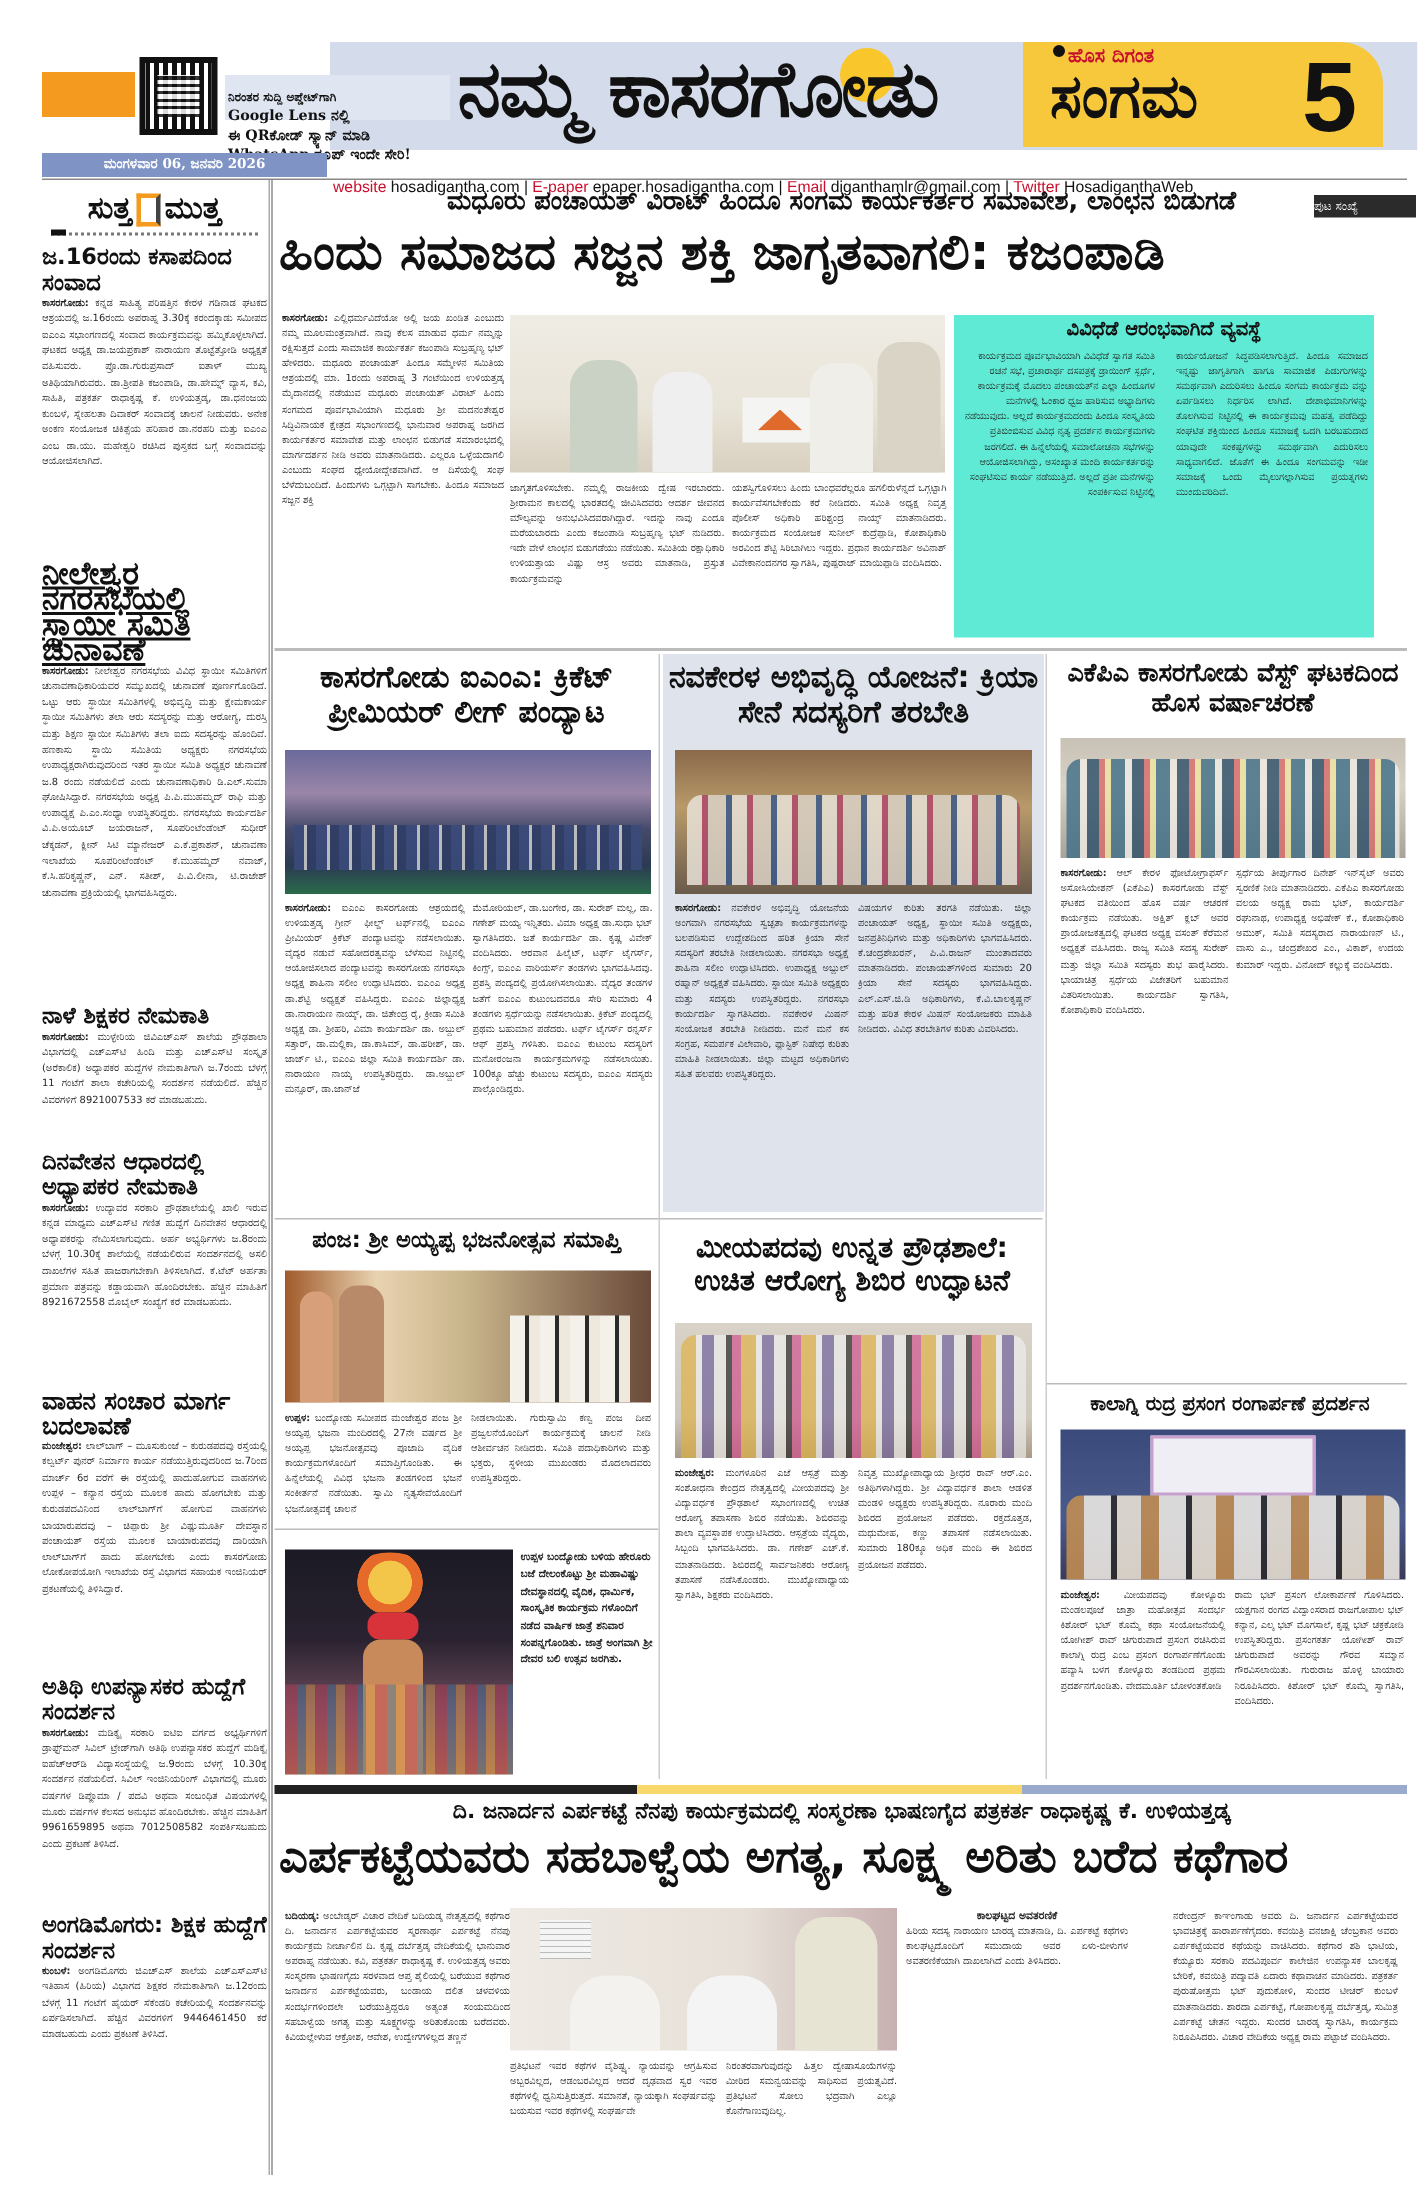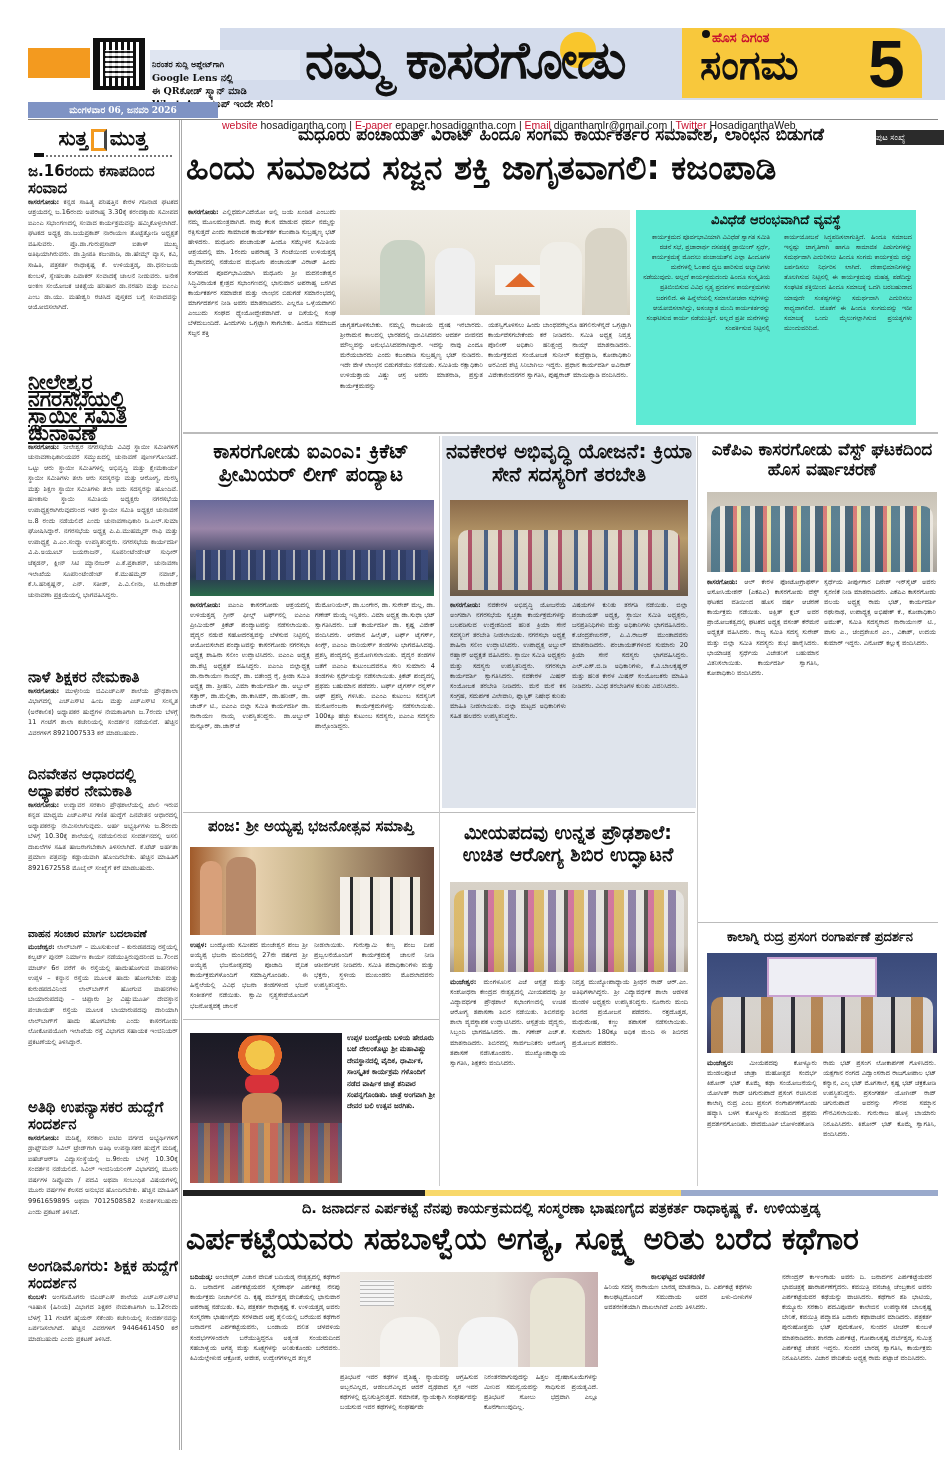--- a/index.html
+++ b/index.html
@@ -96,21 +96,21 @@
   </div>
   <div>
     <div class="lhead" style="font-size:15px;">ನಾಳೆ ಶಿಕ್ಷಕರ ನೇಮಕಾತಿ</div>
     <div class="lbody" style="height:75px;overflow:hidden;"><b>ಕಾಸರಗೋಡು:</b> <span>ಮುಳ್ಳೇರಿಯ ಜಿವಿಎಚ್‌ಎಸ್ ಶಾಲೆಯ ಪ್ರೌಢಶಾಲಾ ವಿಭಾಗದಲ್ಲಿ ಎಚ್‌ಎಸ್‌ಟಿ ಹಿಂದಿ ಮತ್ತು ಎಚ್‌ಎಸ್‌ಟಿ ಸಂಸ್ಕೃತ (ಅರೆಕಾಲಿಕ) ಅಧ್ಯಾಪಕರ ಹುದ್ದೆಗಳ ನೇಮಕಾತಿಗಾಗಿ ಜ.7ರಂದು ಬೆಳಗ್ಗೆ 11 ಗಂಟೆಗೆ ಶಾಲಾ ಕಚೇರಿಯಲ್ಲಿ ಸಂದರ್ಶನ ನಡೆಯಲಿದೆ. ಹೆಚ್ಚಿನ ವಿವರಗಳಿಗೆ 8921007533 ಕರೆ ಮಾಡಬಹುದು.</span></div>
   </div>
   <div>
     <div class="lhead" style="font-size:15px;">ದಿನವೇತನ ಆಧಾರದಲ್ಲಿ ಅಧ್ಯಾಪಕರ ನೇಮಕಾತಿ</div>
     <div class="lbody" style="height:120px;overflow:hidden;"><b>ಕಾಸರಗೋಡು:</b> <span>ಉದ್ಯಾವರ ಸರಕಾರಿ ಪ್ರೌಢಶಾಲೆಯಲ್ಲಿ ಖಾಲಿ ಇರುವ ಕನ್ನಡ ಮಾಧ್ಯಮ ಎಚ್‌ಎಸ್‌ಟಿ ಗಣಿತ ಹುದ್ದೆಗೆ ದಿನವೇತನ ಆಧಾರದಲ್ಲಿ ಅಧ್ಯಾಪಕರನ್ನು ನೇಮಿಸಲಾಗುವುದು. ಅರ್ಹ ಅಭ್ಯರ್ಥಿಗಳು ಜ.8ರಂದು ಬೆಳಗ್ಗೆ 10.30ಕ್ಕೆ ಶಾಲೆಯಲ್ಲಿ ನಡೆಯಲಿರುವ ಸಂದರ್ಶನದಲ್ಲಿ ಅಸಲಿ ದಾಖಲೆಗಳ ಸಹಿತ ಹಾಜರಾಗಬೇಕಾಗಿ ತಿಳಿಸಲಾಗಿದೆ. ಕೆ.ಟೆಟ್ ಅರ್ಹತಾ ಪ್ರಮಾಣ ಪತ್ರವನ್ನು ಕಡ್ಡಾಯವಾಗಿ ಹೊಂದಿರಬೇಕು. ಹೆಚ್ಚಿನ ಮಾಹಿತಿಗೆ 8921672558 ಮೊಬೈಲ್ ಸಂಖ್ಯೆಗೆ ಕರೆ ಮಾಡಬಹುದು.</span></div>
   </div>
   <div>
-    <div class="lhead" style="font-size:10px;">ವಾಹನ ಸಂಚಾರ ಮಾರ್ಗ ಬದಲಾವಣೆ</div>
+    <div class="lhead" style="font-size:16px;">ವಾಹನ ಸಂಚಾರ ಮಾರ್ಗ ಬದಲಾವಣೆ</div>
     <div class="lbody" style="height:152px;overflow:hidden;"><b>ಮಂಜೇಶ್ವರ:</b> <span>ಲಾಲ್‌ಬಾಗ್ – ಮೂಸುಕುಂಜೆ – ಕುರುಡಪದವು ರಸ್ತೆಯಲ್ಲಿ ಕಲ್ವರ್ಟ್ ಪುನರ್ ನಿರ್ಮಾಣ ಕಾರ್ಯ ನಡೆಯುತ್ತಿರುವುದರಿಂದ ಜ.7ರಿಂದ ಮಾರ್ಚ್ 6ರ ವರೆಗೆ ಈ ರಸ್ತೆಯಲ್ಲಿ ಹಾದುಹೋಗುವ ವಾಹನಗಳು ಉಪ್ಪಳ – ಕನ್ಯಾನ ರಸ್ತೆಯ ಮೂಲಕ ಹಾದು ಹೋಗಬೇಕು ಮತ್ತು ಕುರುಡಪದವಿನಿಂದ ಲಾಲ್‌ಬಾಗ್‌ಗೆ ಹೋಗುವ ವಾಹನಗಳು ಬಾಯಾರುಪದವು – ಚಿಪ್ಪಾರು ಶ್ರೀ ವಿಷ್ಣುಮೂರ್ತಿ ದೇವಸ್ಥಾನ ಪಂಚಾಯತ್ ರಸ್ತೆಯ ಮೂಲಕ ಬಾಯಾರುಪದವು ದಾರಿಯಾಗಿ ಲಾಲ್‌ಬಾಗ್‌ಗೆ ಹಾದು ಹೋಗಬೇಕು ಎಂದು ಕಾಸರಗೋಡು ಲೋಕೋಪಯೋಗಿ ಇಲಾಖೆಯ ರಸ್ತೆ ವಿಭಾಗದ ಸಹಾಯಕ ಇಂಜಿನಿಯರ್ ಪ್ರಕಟಣೆಯಲ್ಲಿ ತಿಳಿಸಿದ್ದಾರೆ.</span></div>
   </div>
   <div>
     <div class="lhead" style="font-size:15px;">ಅತಿಥಿ ಉಪನ್ಯಾಸಕರ ಹುದ್ದೆಗೆ ಸಂದರ್ಶನ</div>
     <div class="lbody" style="height:120px;overflow:hidden;"><b>ಕಾಸರಗೋಡು:</b> <span>ಮಡಿಕ್ಕೈ ಸರಕಾರಿ ಐಟಿಐ ವರ್ಗದ ಅಭ್ಯರ್ಥಿಗಳಿಗೆ ಡ್ರಾಫ್ಟ್‌ಮನ್ ಸಿವಿಲ್ ಟ್ರೇಡ್‌ಗಾಗಿ ಅತಿಥಿ ಉಪನ್ಯಾಸಕರ ಹುದ್ದೆಗೆ ಮಡಿಕ್ಕೈ ಐಹೆಚ್‌ಆರ್‌ಡಿ ವಿದ್ಯಾಸಂಸ್ಥೆಯಲ್ಲಿ ಜ.9ರಂದು ಬೆಳಗ್ಗೆ 10.30ಕ್ಕೆ ಸಂದರ್ಶನ ನಡೆಯಲಿದೆ. ಸಿವಿಲ್ ಇಂಜಿನಿಯರಿಂಗ್ ವಿಭಾಗದಲ್ಲಿ ಮೂರು ವರ್ಷಗಳ ಡಿಪ್ಲೊಮಾ / ಪದವಿ ಅಥವಾ ಸಂಬಂಧಿತ ವಿಷಯಗಳಲ್ಲಿ ಮೂರು ವರ್ಷಗಳ ಕೆಲಸದ ಅನುಭವ ಹೊಂದಿರಬೇಕು. ಹೆಚ್ಚಿನ ಮಾಹಿತಿಗೆ 9961659895 ಅಥವಾ 7012508582 ಸಂಪರ್ಕಿಸಬಹುದು ಎಂದು ಪ್ರಕಟಣೆ ತಿಳಿಸಿದೆ.</span></div>
   </div>
   <div>
     <div class="lhead" style="font-size:15px;">ಅಂಗಡಿಮೊಗರು: ಶಿಕ್ಷಕ ಹುದ್ದೆಗೆ ಸಂದರ್ಶನ</div>
     <div class="lbody" style="height:80px;overflow:hidden;"><b>ಕುಂಬಳೆ:</b> <span>ಅಂಗಡಿಮೊಗರು ಜಿಎಚ್‌ಎಸ್ ಶಾಲೆಯ ಎಚ್‌ಎಸ್‌ಎಸ್‌ಟಿ ಇತಿಹಾಸ (ಹಿರಿಯ) ವಿಭಾಗದ ಶಿಕ್ಷಕರ ನೇಮಕಾತಿಗಾಗಿ ಜ.12ರಂದು ಬೆಳಗ್ಗೆ 11 ಗಂಟೆಗೆ ಹೈಯರ್ ಸೆಕೆಂಡರಿ ಕಚೇರಿಯಲ್ಲಿ ಸಂದರ್ಶನವನ್ನು ಏರ್ಪಡಿಸಲಾಗಿದೆ. ಹೆಚ್ಚಿನ ವಿವರಗಳಿಗೆ 9446461450 ಕರೆ ಮಾಡಬಹುದು ಎಂದು ಪ್ರಕಟಣೆ ತಿಳಿಸಿದೆ.</span></div>
   </div>

